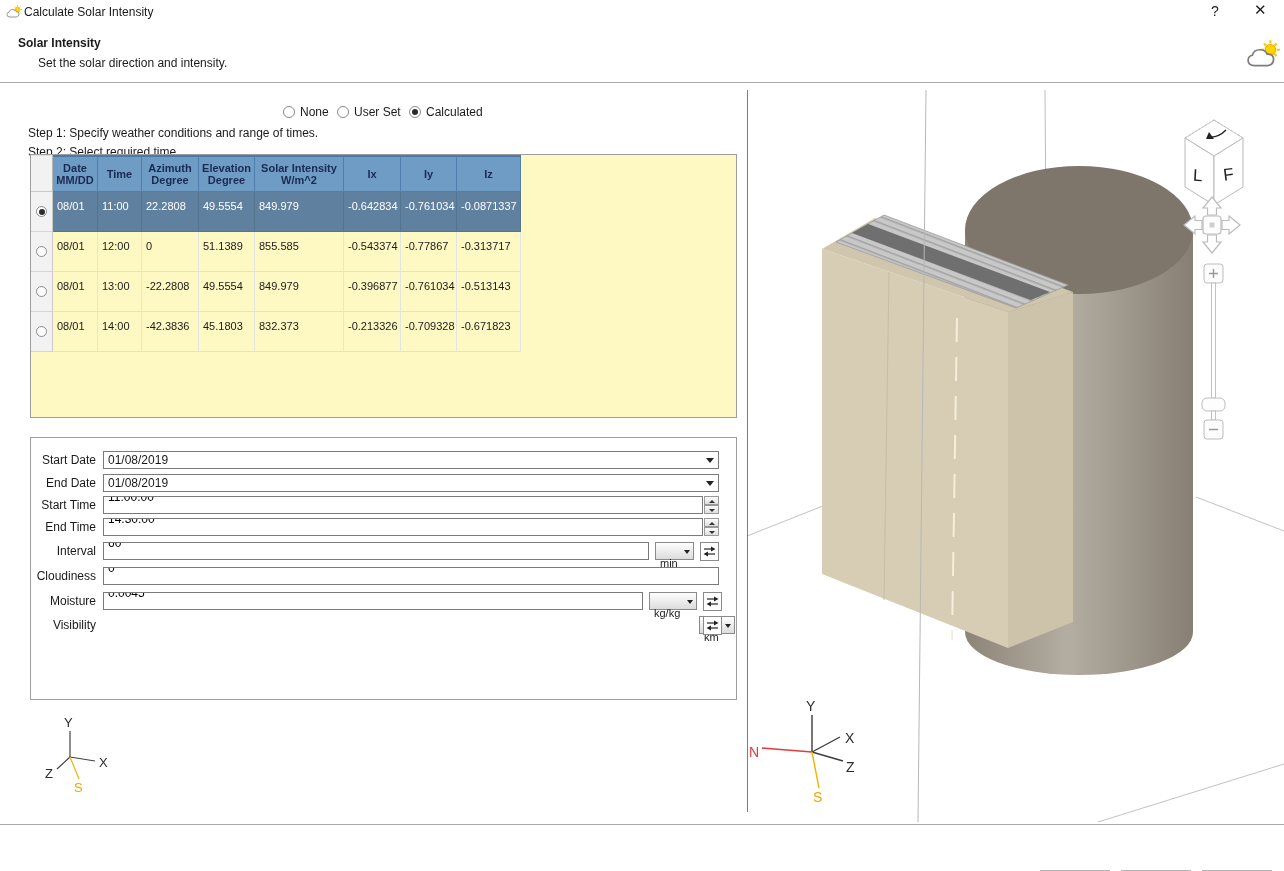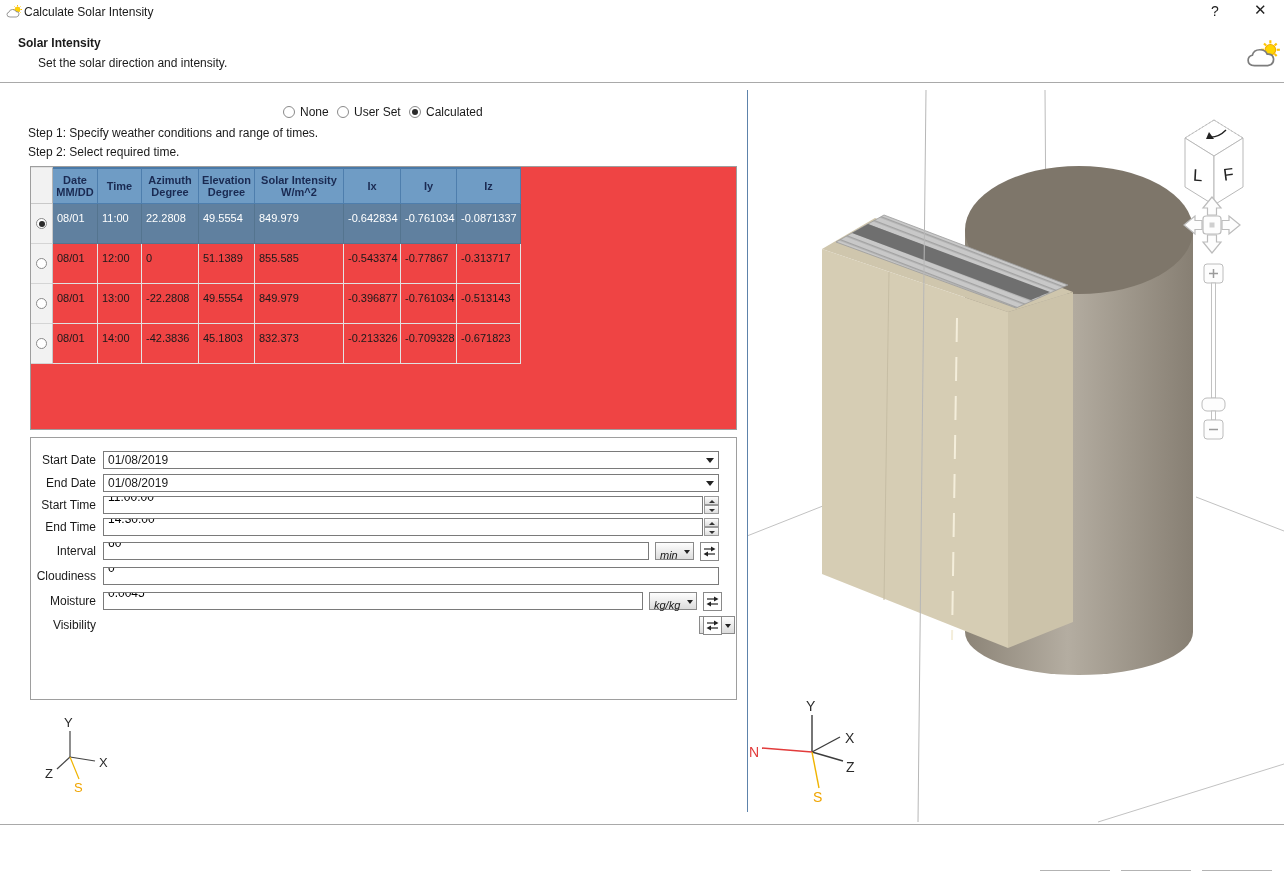--- a/index.html
+++ b/index.html
@@ -7,22 +7,22 @@
        font-family:"Liberation Sans",sans-serif;color:#1a1a1a;font-size:12px;}
   .abs{position:absolute;}
   .hline{position:absolute;left:0;width:1284px;height:1px;background:#a9a9a9;}
   
   .radio{display:inline-block;width:12px;height:12px;border:1px solid #8a8a8a;border-radius:50%;
          background:#fff;position:relative;box-sizing:border-box;vertical-align:-2px;}
   .radio.sel::after{content:"";position:absolute;left:2px;top:2px;width:6px;height:6px;border-radius:50%;background:#2b2b2b;}
   .radio-opt{position:absolute;top:105px;white-space:nowrap;cursor:default;}
   .radio-opt span.lbl{margin-left:5px;}
   
-  #tbl{position:absolute;left:30px;top:166px;width:707px;height:264px;border:1px solid #9e9e9e;
-       background:#ef4444;box-sizing:border-box;overflow:hidden;font-size:11px;}
+  #tbl{position:absolute;left:30px;top:154px;width:707px;height:264px;border:1px solid #9e9e9e;
+       background:#fef9c3;box-sizing:border-box;overflow:hidden;font-size:11px;}
   .thead{display:flex;height:37px;}
   .hc{box-sizing:border-box;background:#6f9cc5;color:#1a2a52;font-weight:bold;
       border-right:1px solid #4e7ead;border-top:2px solid #4a7aa8;border-bottom:1px solid #4e7ead;
       display:flex;flex-direction:column;align-items:center;justify-content:center;line-height:12px;text-align:center;}
   .hc0{background:#f2f2f2;border-right:1px solid #b5b5b5;border-top:1px solid #e0e0e0;border-bottom:1px solid #c9c9c9;}
   .tr{display:flex;height:40px;}
   .td{box-sizing:border-box;border-right:1px solid #e4e4e4;border-bottom:1px solid #e0e0e0;
       padding-left:4px;line-height:29px;white-space:nowrap;overflow:hidden;}
   .tdr{box-sizing:border-box;background:#f2f2f2;border-right:1px solid #c9c9c9;border-bottom:1px solid #d5d5d5;
       display:flex;align-items:center;justify-content:center;padding:0;}
@@ -32,21 +32,21 @@
   
   #formbox{position:absolute;left:30px;top:437px;width:707px;height:263px;border:1px solid #9e9e9e;box-sizing:border-box;}
   .flabel{position:absolute;left:30px;width:66px;height:18px;line-height:18px;text-align:right;font-size:12px;}
   .finput{position:absolute;height:18px;border:1px solid #7a7a7a;background:#fff;box-sizing:border-box;
           font-family:"Liberation Sans",sans-serif;font-size:12px;padding:0 2px 16px 4px;line-height:16px;outline:none;}
   .combo{position:absolute;height:18px;border:1px solid #7a7a7a;background:#fff;box-sizing:border-box;
          font-size:12px;line-height:16px;padding:0 16px 0 4px;cursor:default;}
   .combo .arr{position:absolute;right:4px;top:6px;width:0;height:0;border-left:4px solid transparent;
               border-right:4px solid transparent;border-top:5px solid #222;}
   .ucombo{position:absolute;height:18px;border:1px solid #8a8a8a;background:linear-gradient(#fefefe,#dcdcdc);
-          box-sizing:border-box;font-size:11px;line-height:16px;padding:4px 13px 0 4px;cursor:default;font-style:italic;}
+          box-sizing:border-box;font-size:11px;line-height:16px;padding:12px 13px 0 4px;cursor:default;}
   .ucombo .arr{position:absolute;right:3px;top:7px;width:0;height:0;border-left:3.5px solid transparent;
                border-right:3.5px solid transparent;border-top:4px solid #222;}
   .spin{position:absolute;width:15px;height:18px;}
   .spin .sb{position:absolute;left:0;width:15px;height:9px;border:1px solid #9a9a9a;box-sizing:border-box;
             background:linear-gradient(#fcfcfc,#dedede);}
   .spin .up{top:0}.spin .dn{top:9px}
   .spin .tri{position:absolute;left:4px;width:0;height:0;border-left:3px solid transparent;border-right:3px solid transparent;}
   .spin .up .tri{top:2.5px;border-bottom:3.5px solid #333;}
   .spin .dn .tri{top:2.5px;border-top:3.5px solid #333;}
   .swap{position:absolute;width:19px;height:19px;border:1px solid #8a8a8a;background:#fff;box-sizing:border-box;

